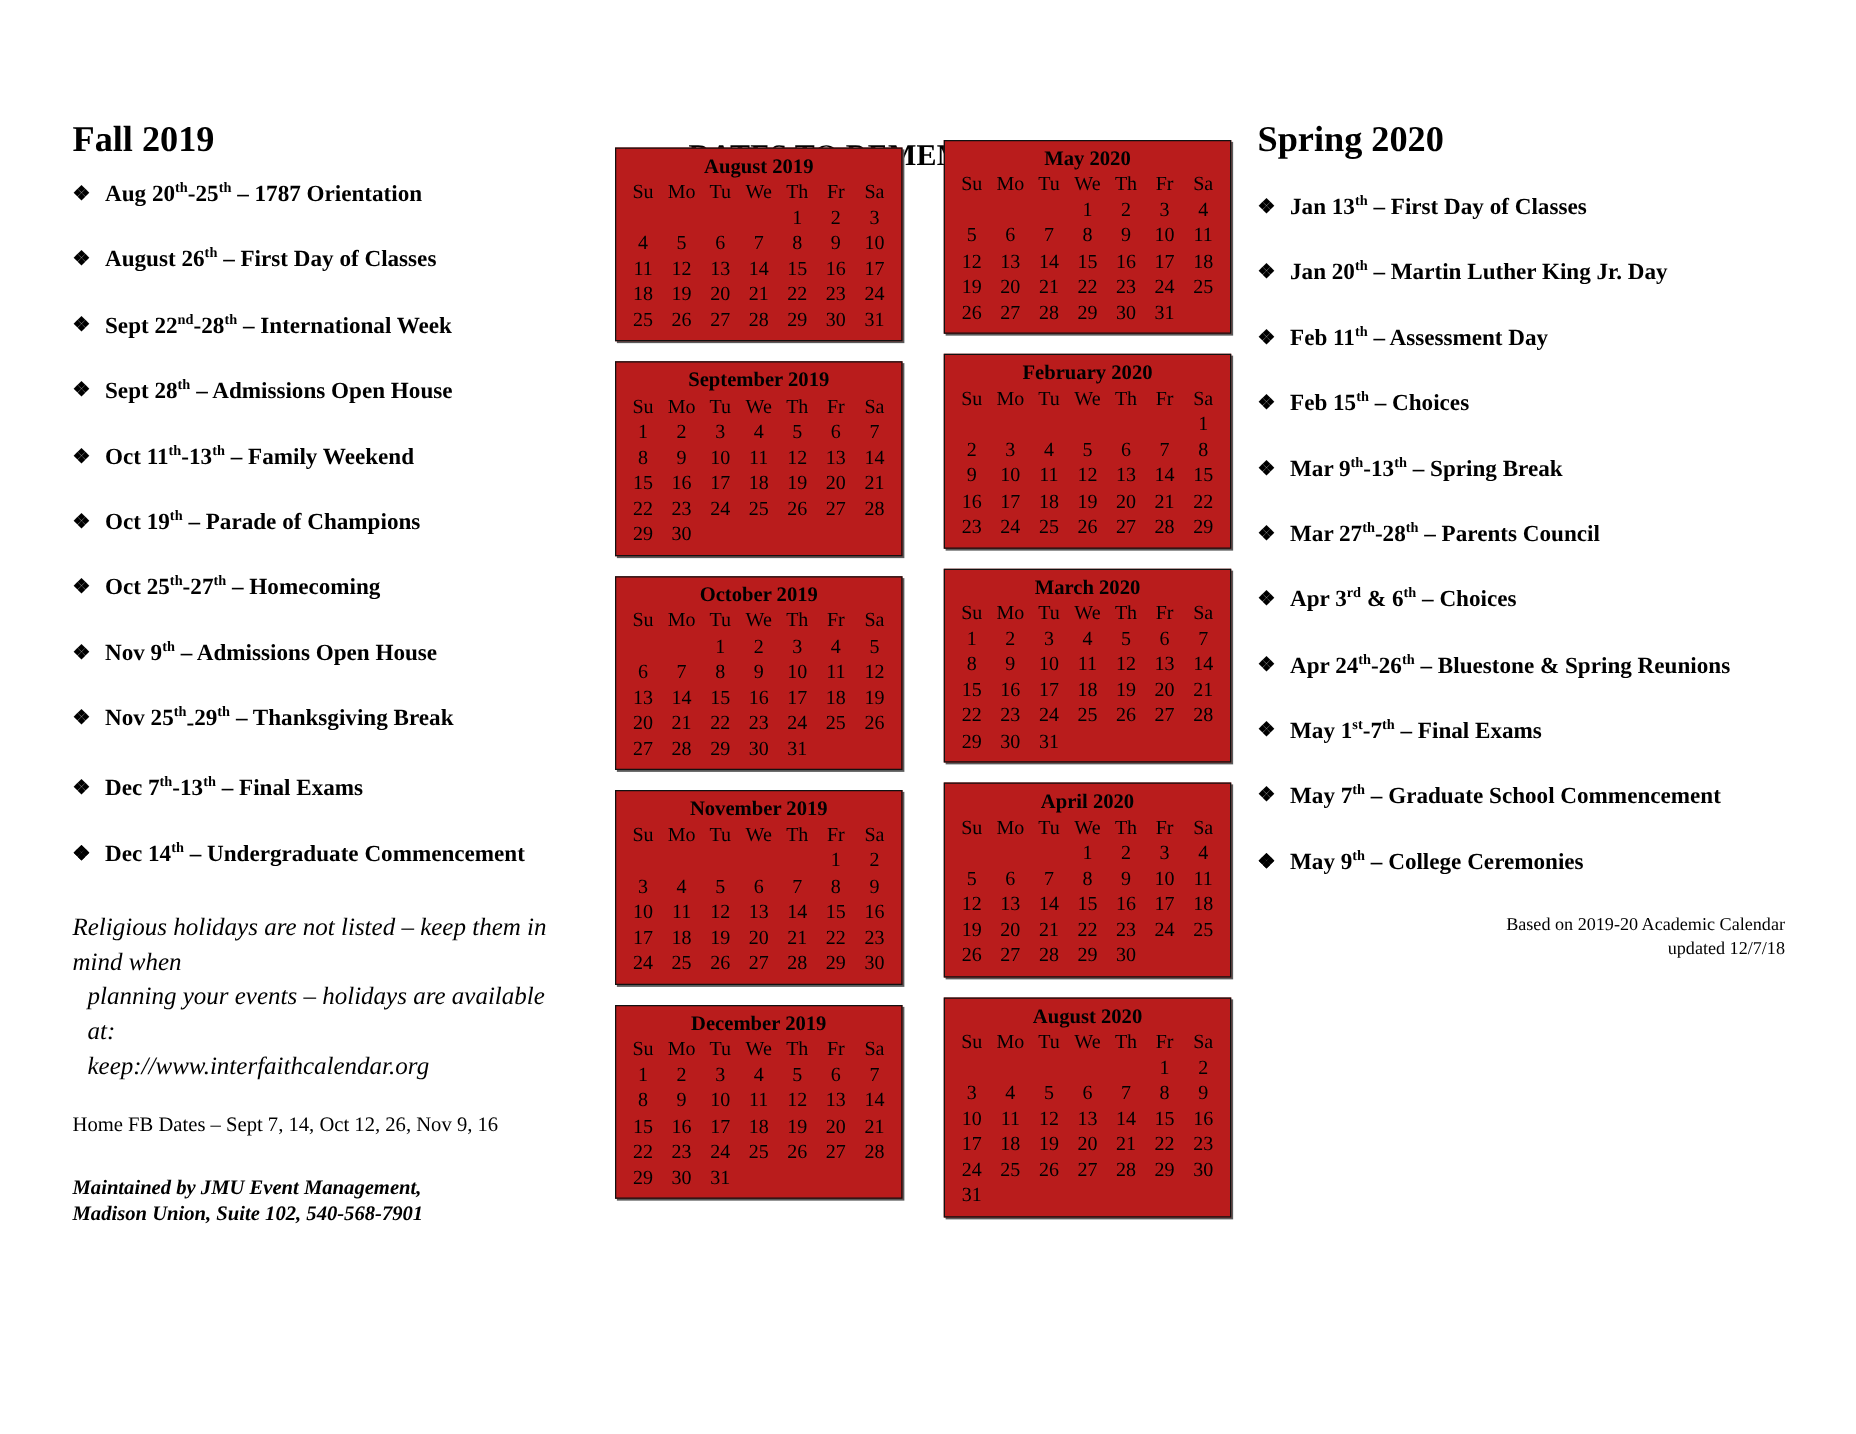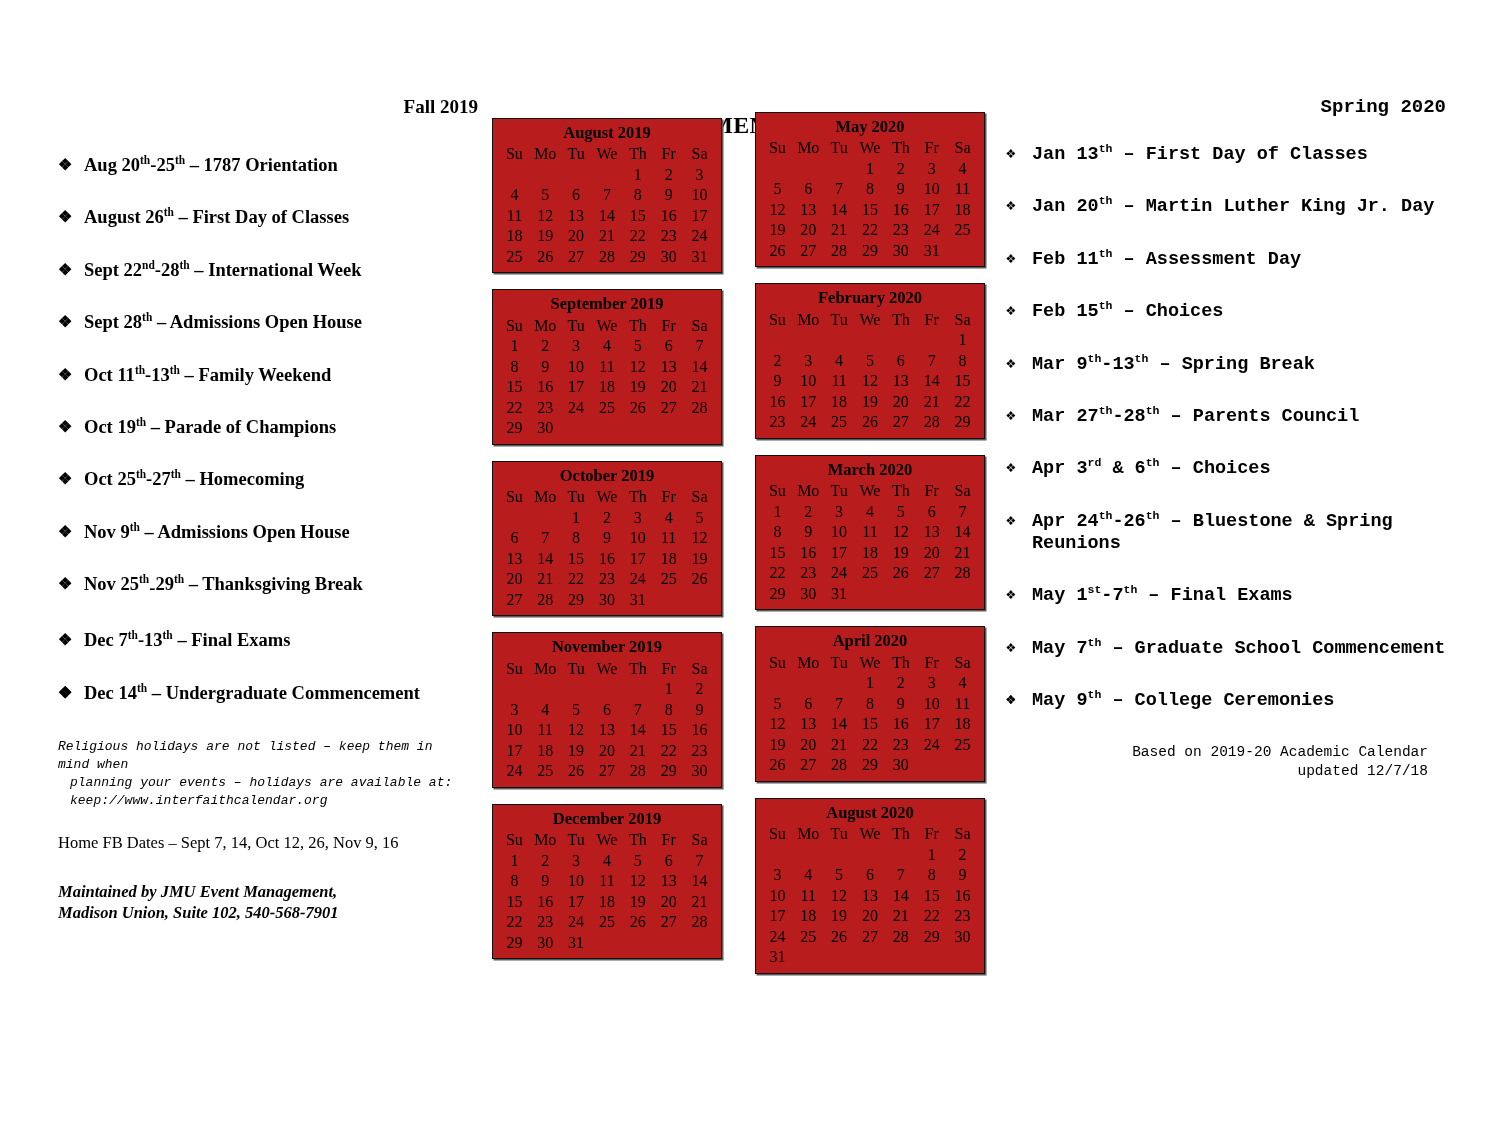--- a/index.html
+++ b/index.html
@@ -34,27 +34,26 @@
     position: absolute;
     top: 96px;
     left: 58px;
     width: 420px;
   }
   .col-right {
     position: absolute;
     top: 96px;
     left: 1006px;
     width: 440px;
-    font-family: Liberation Mono, monospace;
   }
   .col-heading {
-    text-align: right;
-    font-size: 19px;
+    text-align: left;
+    font-size: 29px;
     font-weight: bold;
-    margin: 0 0 36px 0;
+    margin: 0 0 16px 0;
   }
   .col-right .col-heading { margin-bottom: 26px; }
 
   
   ul.events {
     list-style: none;
     margin: 0;
     padding: 0;
   }
   ul.events li {
@@ -80,25 +79,24 @@
     line-height: 0;
   }
   .lowsep {
     display: inline-block;
     vertical-align: -0.22em;
   }
 
   
   .note-religious {
     margin-top: 34px;
-    font-size: 13px;
+    font-size: 20px;
     font-style: italic;
     line-height: 1.38;
     width: 404px;
-    font-family: Liberation Mono, monospace;
   }
   .note-religious .ln2,
   .note-religious .ln3 { display: block; padding-left: 12px; }
   .note-fb {
     margin-top: 22px;
     font-size: 16.5px;
     line-height: 1.3;
   }
   .note-maintained {
     margin-top: 28px;

